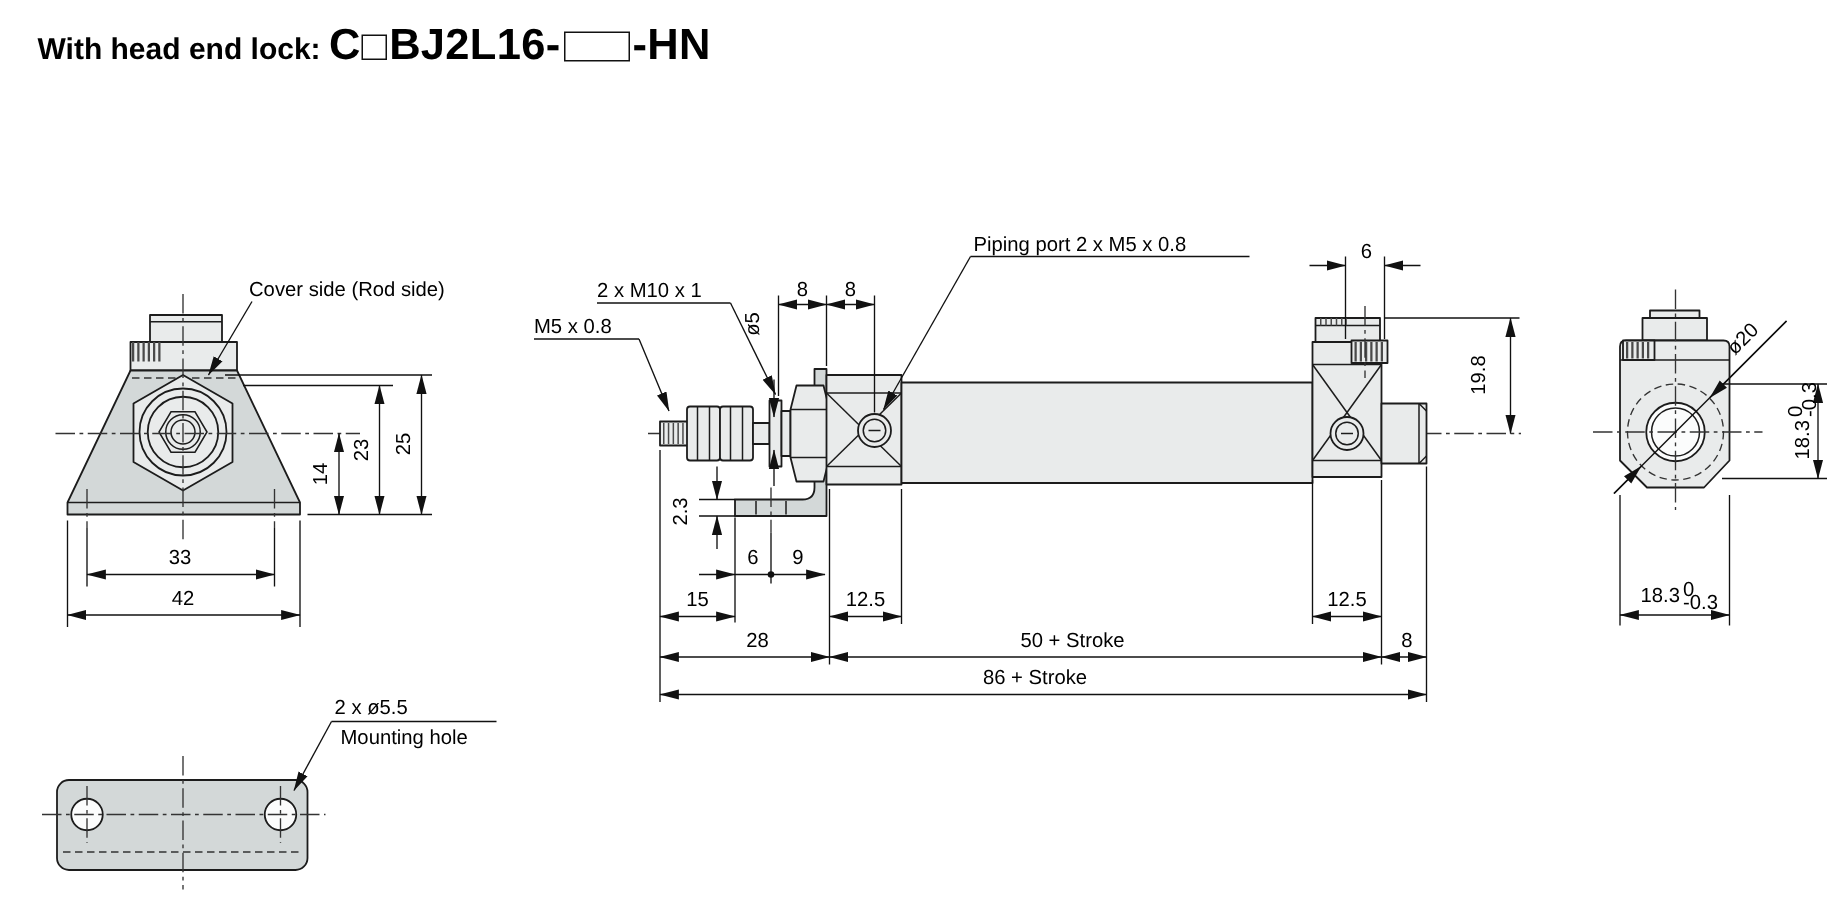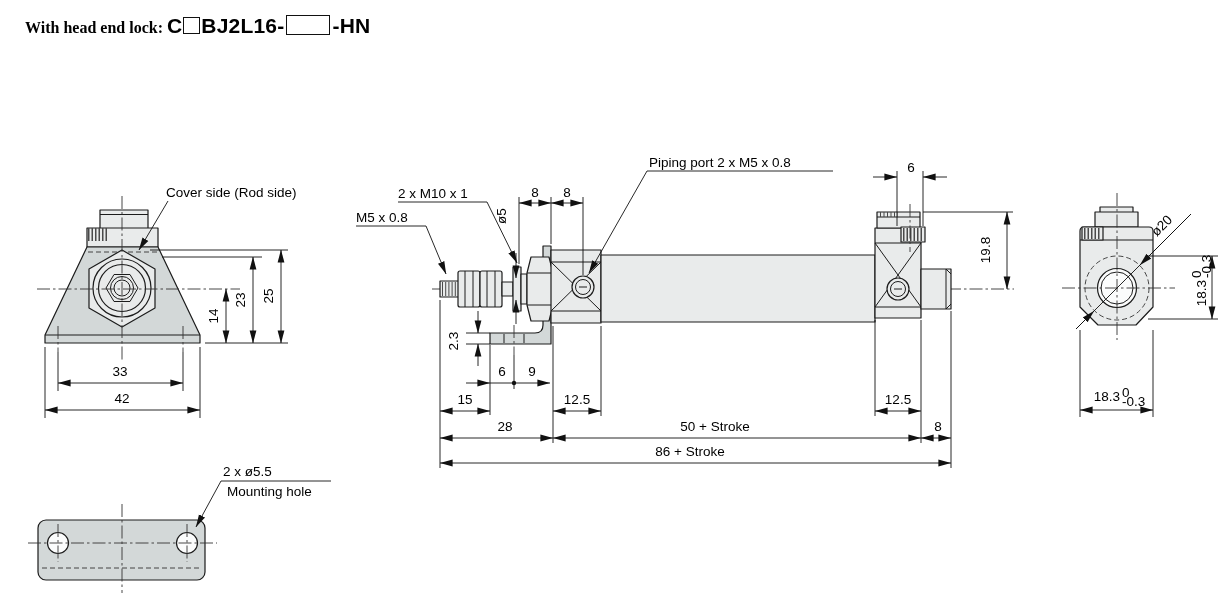--- a/index.html
+++ b/index.html
@@ -1,20 +1,20 @@
 <!DOCTYPE html>
 <html><head>
 <meta charset="utf-8">
 <style>
   html,body{margin:0;padding:0;background:#ffffff;}
   #page{position:relative;width:1223px;height:601px;background:#fff;overflow:hidden;
         font-family:"Liberation Sans",sans-serif;}
   #title{position:absolute;left:25px;top:14px;white-space:nowrap;color:#000;}
-  #title .pre{font-size:16px;font-weight:bold;font-family:Liberation Serif, serif;}
-  #title .model{font-size:21px;font-weight:bold;letter-spacing:0.2px;}
+  #title .pre{font-size:20px;font-weight:bold;}
+  #title .model{font-size:29px;font-weight:bold;letter-spacing:0.2px;}
   .box-sm{display:inline-block;width:15px;height:15px;border:1.8px solid #111;
           vertical-align:-1px;margin:0 1px;}
   .box-lg{display:inline-block;width:42px;height:18px;border:1.8px solid #111;
           vertical-align:-2px;margin:0 2px;}
   svg{position:absolute;left:0;top:0;}
   svg text{font-family:"Liberation Sans",sans-serif;font-size:13.5px;fill:#000;}
   .pt {fill:#e9ebeb;stroke:#1c1c1c;stroke-width:1.2;stroke-linejoin:round;}
   .pt2{fill:#d3d8d8;stroke:#1c1c1c;stroke-width:1.2;stroke-linejoin:round;}
   .wh {fill:#fbfcfc;stroke:#1c1c1c;stroke-width:1.2;}
   .ol {fill:none;stroke:#1c1c1c;stroke-width:1.2;}

